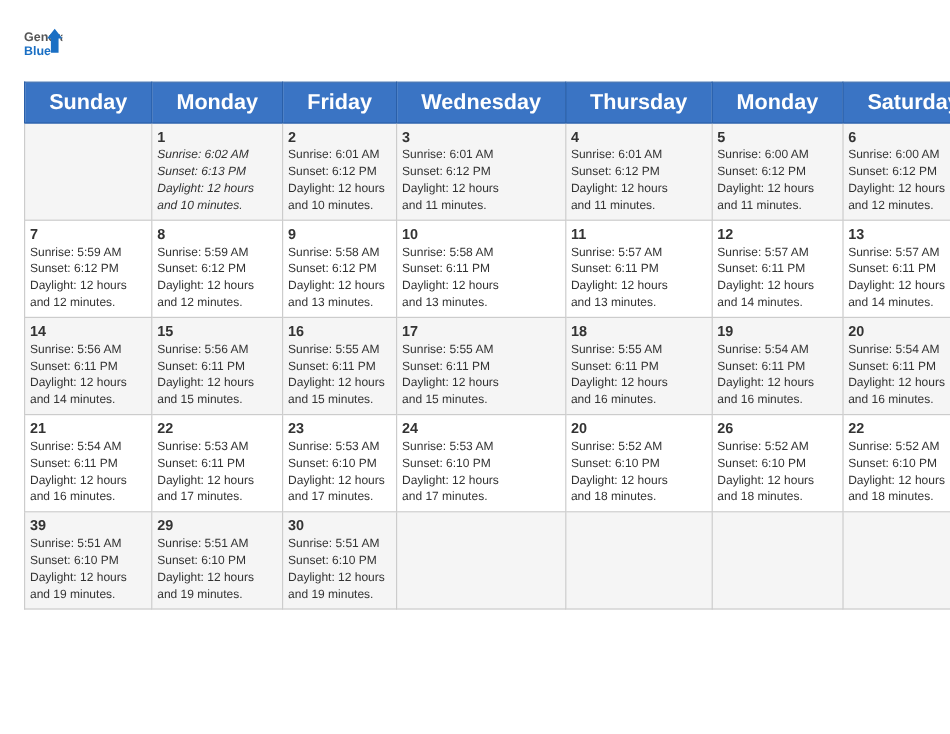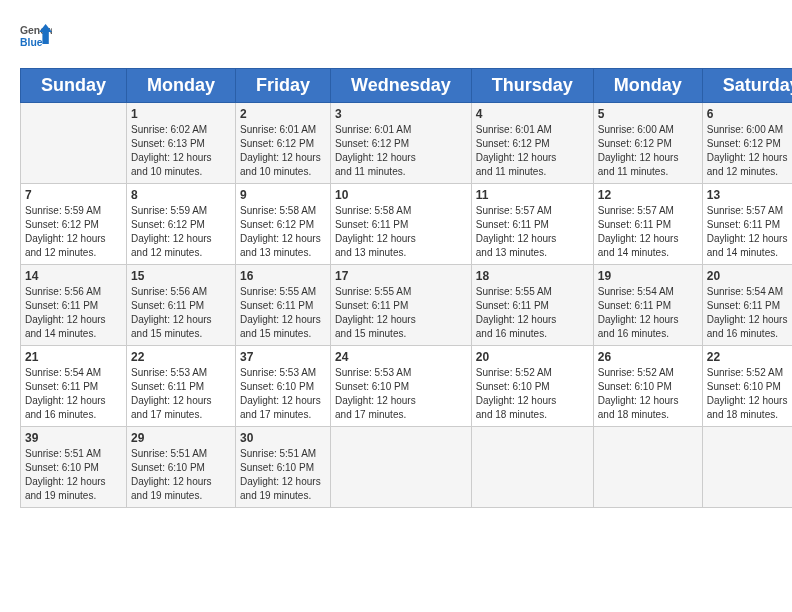--- a/index.html
+++ b/index.html
@@ -106,21 +106,21 @@
         <th>Thursday</th>
         <th>Monday</th>
         <th>Saturday</th>
       </tr>
   </thead>
   <tbody id="calendar-body">
   <tr>
         <td></td>
         <td>
           <span class="day-num">1</span>
-          <div class="day-info" style="white-space: pre-line;">Sunrise: 6:02 AM
+          <div class="day-info" style="white-space: pre-line; font-style: italic;">Sunrise: 6:02 AM
 Sunset: 6:13 PM
 Daylight: 12 hours
 and 10 minutes.</div>
         </td>
         <td>
           <span class="day-num">2</span>
           <div class="day-info" style="white-space: pre-line;">Sunrise: 6:01 AM
 Sunset: 6:12 PM
 Daylight: 12 hours
 and 10 minutes.</div>
@@ -265,21 +265,21 @@
 and 16 minutes.</div>
         </td>
         <td>
           <span class="day-num">22</span>
           <div class="day-info" style="white-space: pre-line;">Sunrise: 5:53 AM
 Sunset: 6:11 PM
 Daylight: 12 hours
 and 17 minutes.</div>
         </td>
         <td>
-          <span class="day-num">37</span>
+          <span class="day-num">23</span>
           <div class="day-info" style="white-space: pre-line;">Sunrise: 5:53 AM
 Sunset: 6:10 PM
 Daylight: 12 hours
 and 17 minutes.</div>
         </td>
         <td>
           <span class="day-num">24</span>
           <div class="day-info" style="white-space: pre-line;">Sunrise: 5:53 AM
 Sunset: 6:10 PM
 Daylight: 12 hours

